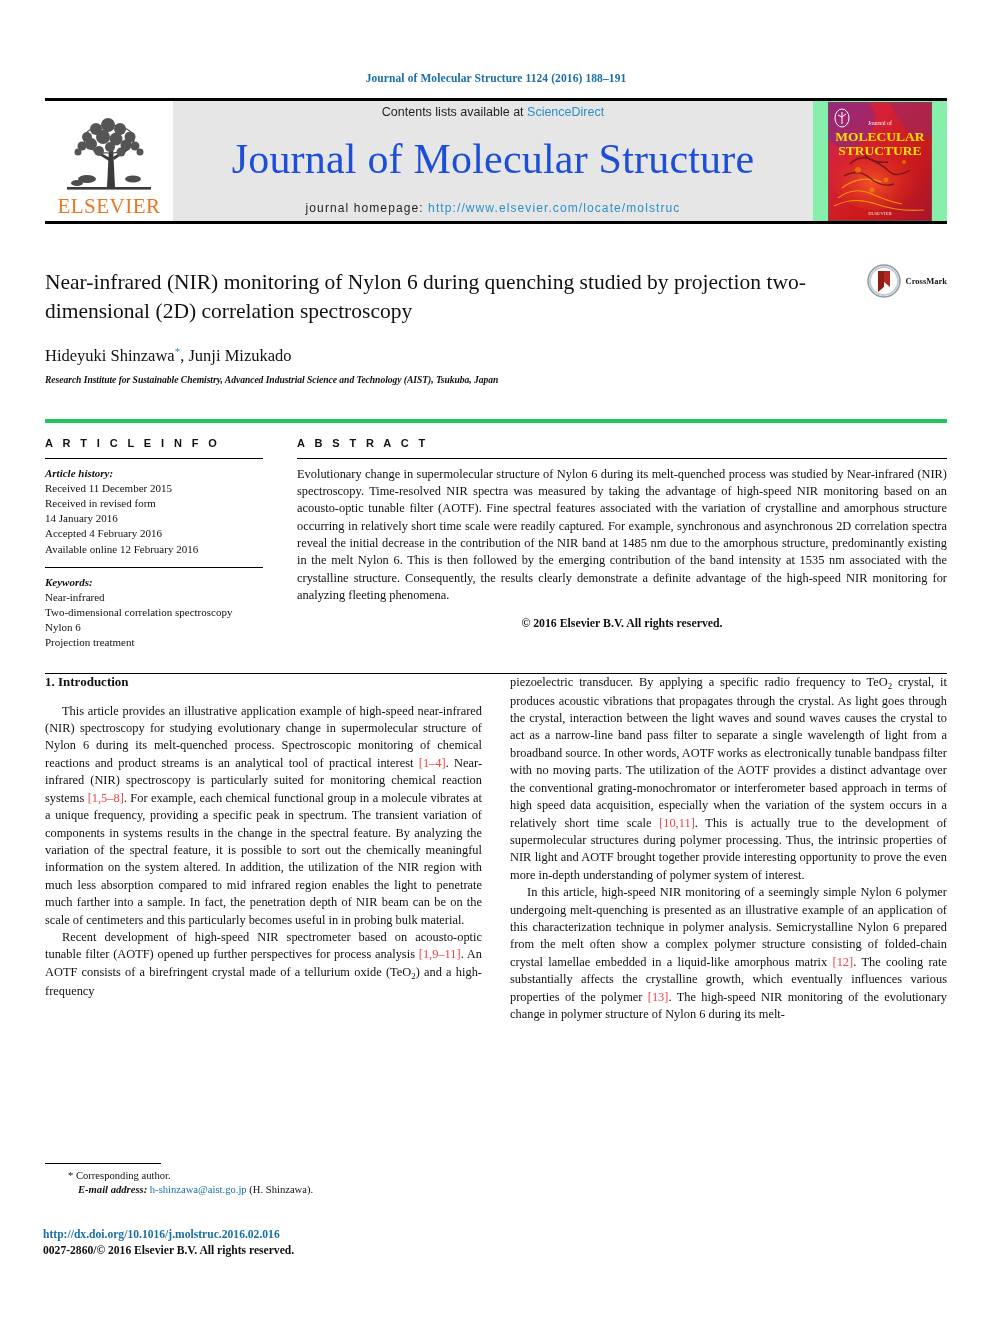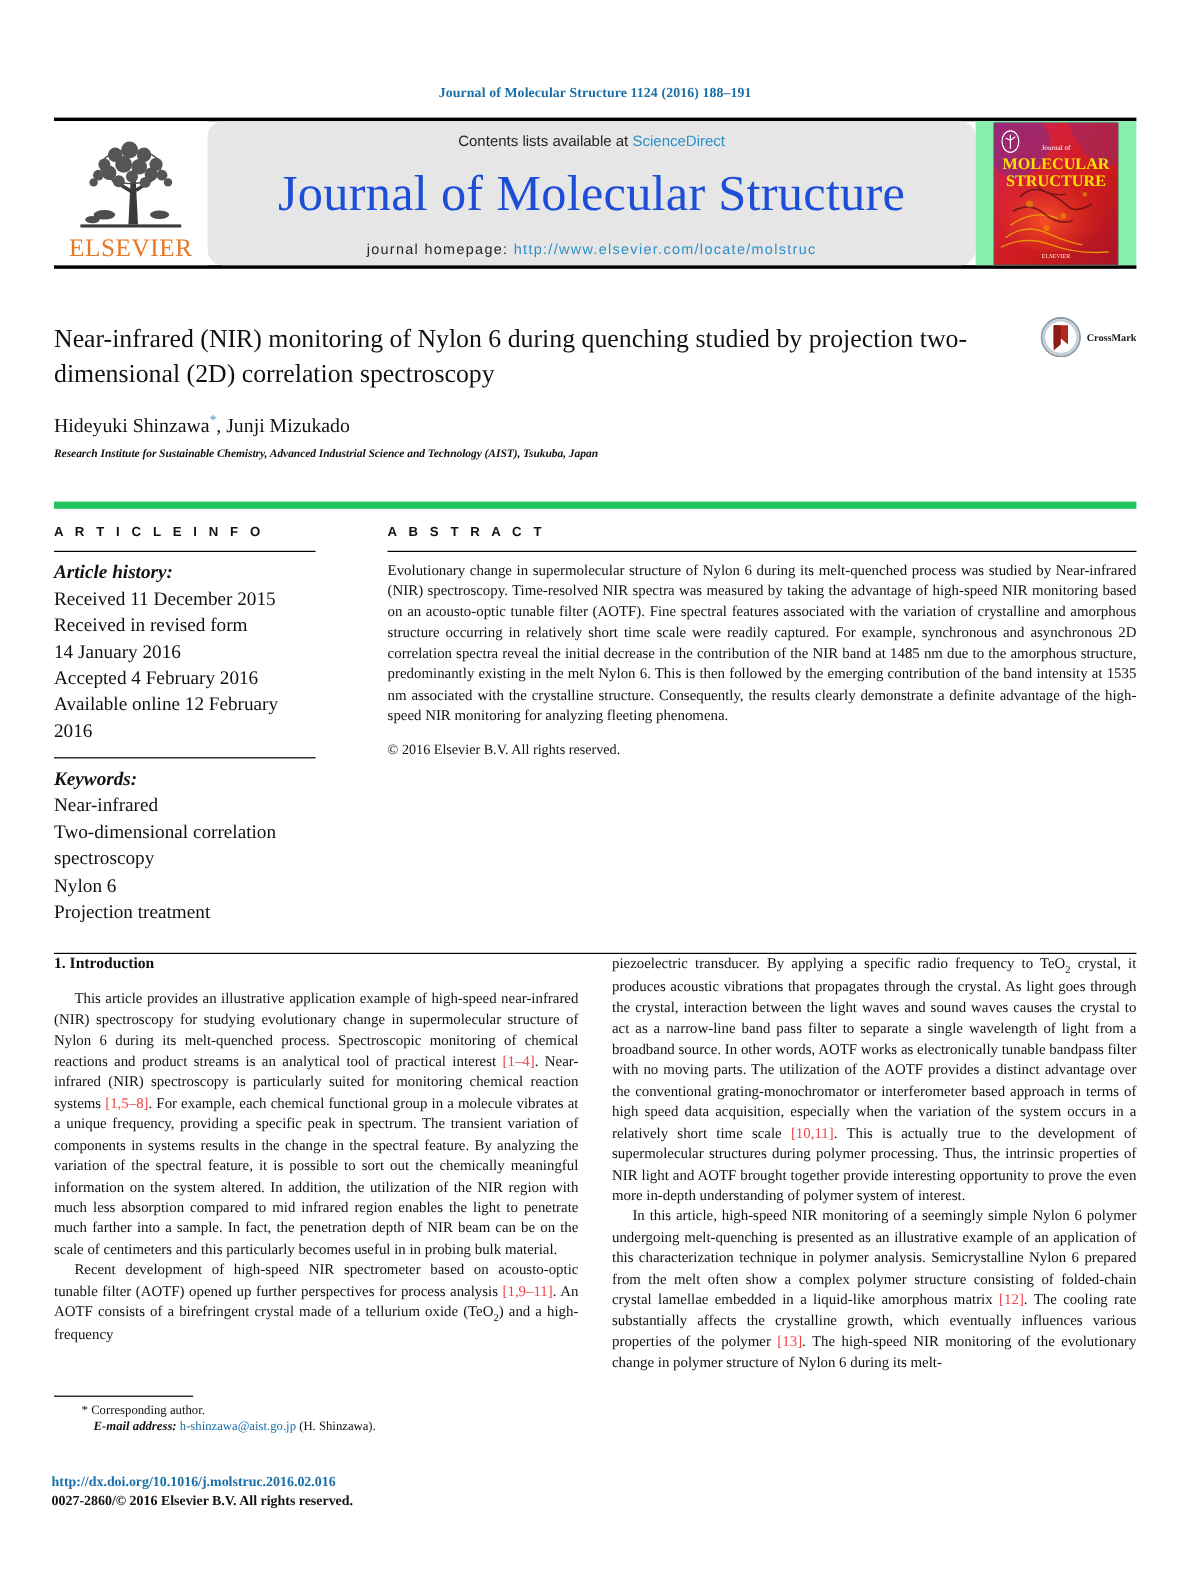--- a/index.html
+++ b/index.html
@@ -47,24 +47,23 @@
     color: #e87722;
     font-size: 21px;
     letter-spacing: .5px;
     line-height: 1;
     margin-top: 1px;
   }
   .journal-center {
     flex: 1 1 auto;
     background: #e6e6e6;
     display: flex; flex-direction: column;
-    align-items: center; justify-content: flex-end;
+    align-items: center; justify-content: space-between;
     gap: 2px;
     padding: 4px 0 6px;
-    border-radius: 13px;
   }
   .contents-line {
     font-family: "Liberation Sans", sans-serif;
     font-size: 12.5px;
     color: #231f20;
   }
   .contents-line .sd { color: #2b8fc9; }
   .journal-name {
     font-family: Liberation Serif, serif;
     font-size: 42px;
@@ -117,57 +116,57 @@
     display:flex; align-items:center; gap:5px;
   }
   .crossmark-label {
     font-family:"Liberation Serif", serif;
     font-weight:bold; font-size:8.5px; color:#1a1a1a;
   }
 
   
   .infoabs {
     margin-top: 34px;
-    border-top: 6px solid #22c55e;
+    border-top: 4px solid #22c55e;
     display: flex;
     padding-top: 14px;
-    gap: 60px;
+    gap: 34px;
   }
   .col-info { width: 218px; flex: 0 0 218px; }
   .col-abs { flex: 1 1 auto; }
   .sec-head {
     font-family: "Liberation Sans", sans-serif;
     font-weight: bold;
     font-size: 11px;
     letter-spacing: 3.4px;
     color: #111;
     margin-bottom: 9px;
   }
   .rule { border-top: 1.6px solid #000; margin: 0 0 7px 0; }
   .rule-thin { border-top: 1px solid #000; margin: 10px 0 7px 0; }
   .info-body {
     font-family: "Liberation Serif", serif;
-    font-size: 16px;
+    font-size: 11px;
     line-height: 1.38;
     color: #111;
   }
   .info-body .lbl { font-style: italic; font-weight: bold; display:block; }
   .abstract-text {
     font-family: "Liberation Serif", serif;
     font-size: 12.4px;
     line-height: 1.40;
     text-align: justify;
     color: #111;
   }
   .copyright {
     margin-top: 11px;
-    text-align: left;
+    text-align: center;
     font-family: "Liberation Serif", serif;
     font-size: 11.8px;
-    font-weight: normal;
+    font-weight: bold;
     color: #111;
   }
 
   
   .body-rule { border-top: 1px solid #000; margin-top: 22px; }
   .columns {
     display: flex;
     gap: 28px;
   }
   .col { width: 437px; flex: 0 0 437px; position: relative; }

